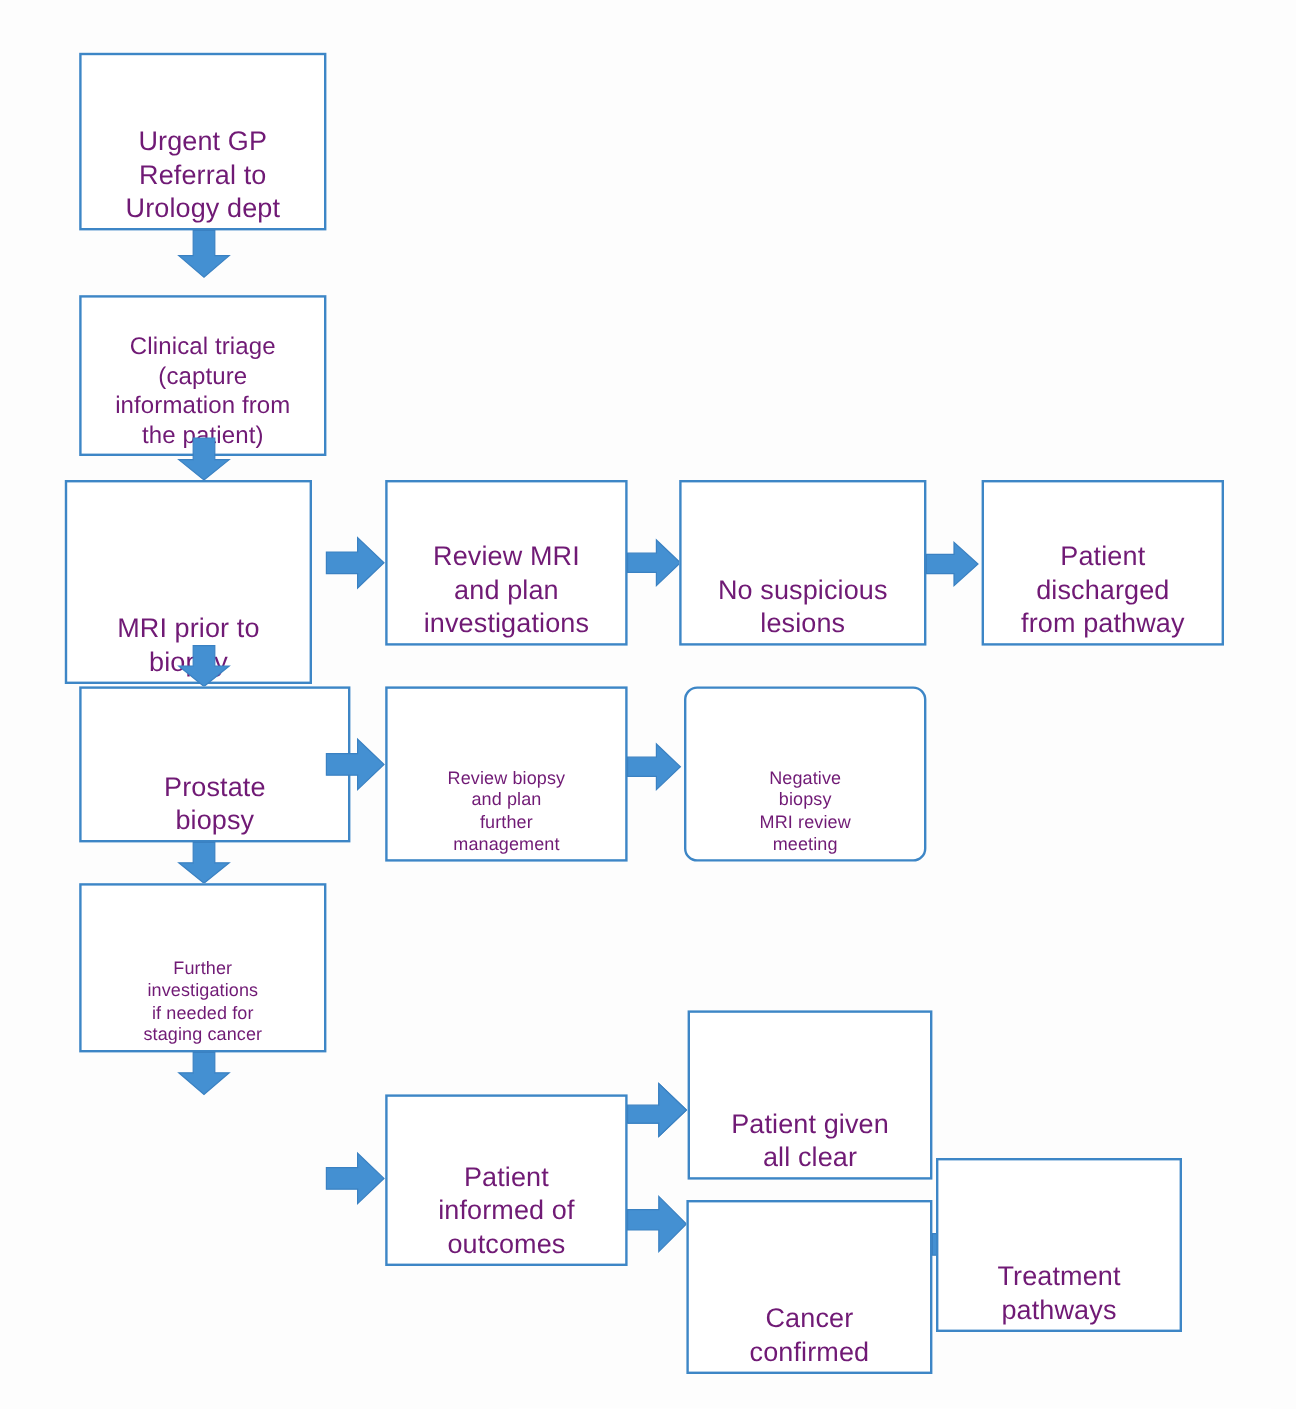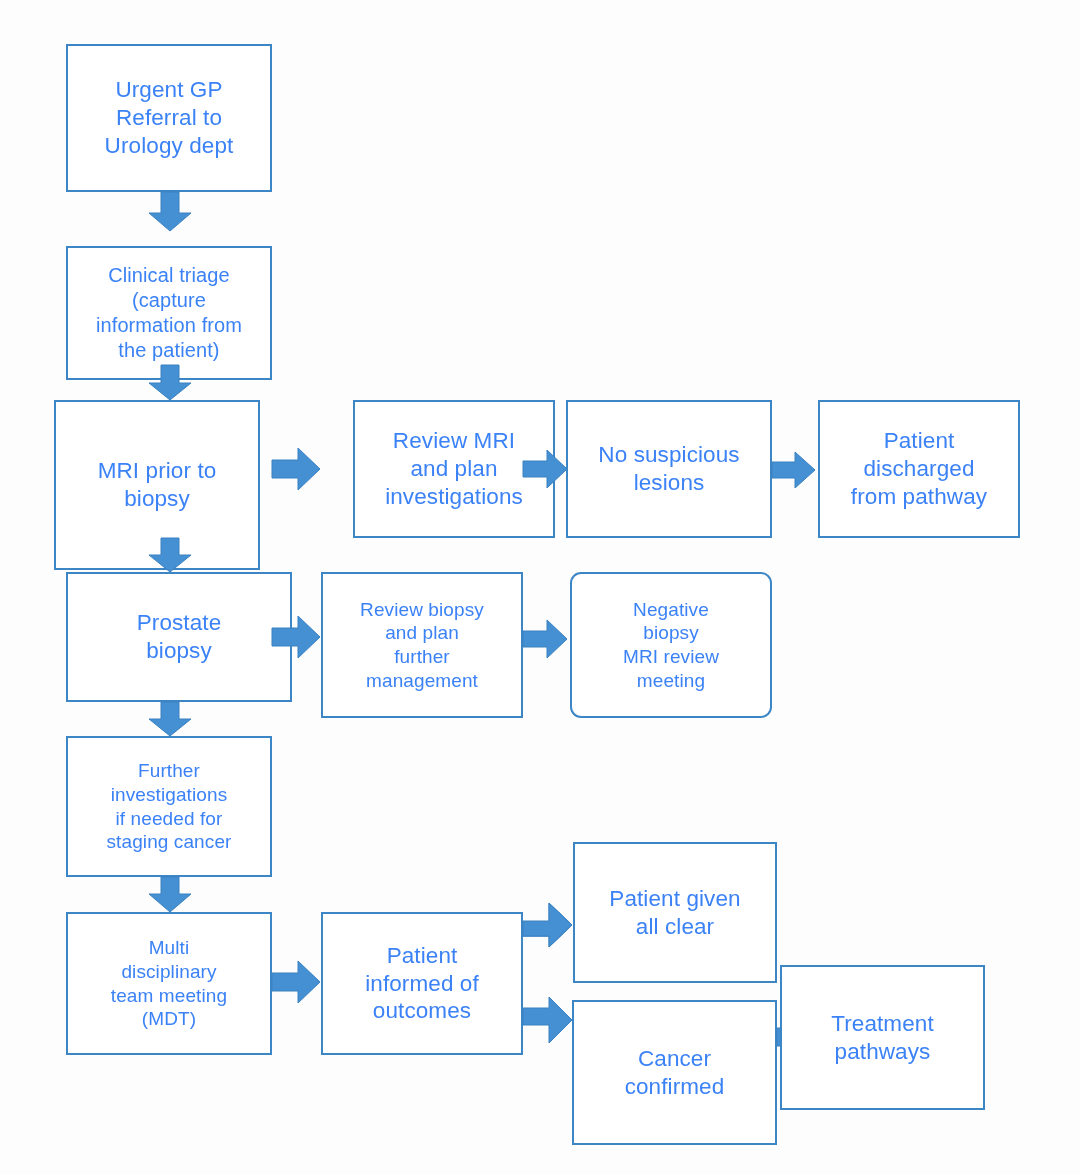--- a/index.html
+++ b/index.html
@@ -19,36 +19,36 @@
     background: #fdfdfd;
     overflow: hidden;
   }
   
   .node {
     position: absolute;
     box-sizing: border-box;
     border: 2px solid #3d86c6;
     background: #ffffff;
     display: flex;
-    align-items: center;
+    align-items: flex-end;
     justify-content: center;
     text-align: center;
-    color: #3b82f6;
+    color: #701a75;
     line-height: 1.24;
     padding: 2px 6px;
     white-space: pre-line;
     letter-spacing: 0.1px;
   }
   .node .label {
     display: block;
     width: 100%;
     white-space: pre-line;
   }
   .fs-22 { font-size: 22.5px; }
-  .fs-21 { font-size: 19px; }
+  .fs-21 { font-size: 15px; }
   .fs-20 { font-size: 20px; }
 
   
   .arrow {
     position: absolute;
     overflow: visible;
   }
   .arrow svg { display: block; overflow: visible; }
   .arrow path {
     fill: #4490d2;
@@ -114,34 +114,28 @@
 if needed for
 staging cancer</span>
   </div>
 
   <div class="arrow" style="left:146px; top:877px; width:48px; height:36px;">
     <svg width="48" height="36" viewBox="0 0 48 36">
       <path d="M15,0 L33,0 L33,17 L45,17 L24,35 L3,17 L15,17 Z"></path>
     </svg>
   </div>
 
-  <div class="node fs-21" style="left:66px; top:912px; width:206px; height:143px;">
-    <span class="label">Multi
-disciplinary
-team meeting
-(MDT)</span>
-  </div>
 
   <div class="arrow" style="left:272px; top:445px; width:50px; height:48px;">
     <svg width="50" height="48" viewBox="0 0 50 48">
       <path d="M0,15 L26,15 L26,3 L48,24 L26,45 L26,33 L0,33 Z"></path>
     </svg>
   </div>
 
-  <div class="node fs-22" style="left:321px; top:400px; width:202px; height:138px;margin-left:32px;">
+  <div class="node fs-22" style="left:321px; top:400px; width:202px; height:138px;">
     <span class="label">Review MRI
 and plan
 investigations</span>
   </div>
 
   <div class="arrow" style="left:523px; top:448px; width:46px; height:42px;">
     <svg width="46" height="42" viewBox="0 0 46 42">
       <path d="M0,13 L24,13 L24,2 L44,21 L24,40 L24,29 L0,29 Z"></path>
     </svg>
   </div>

